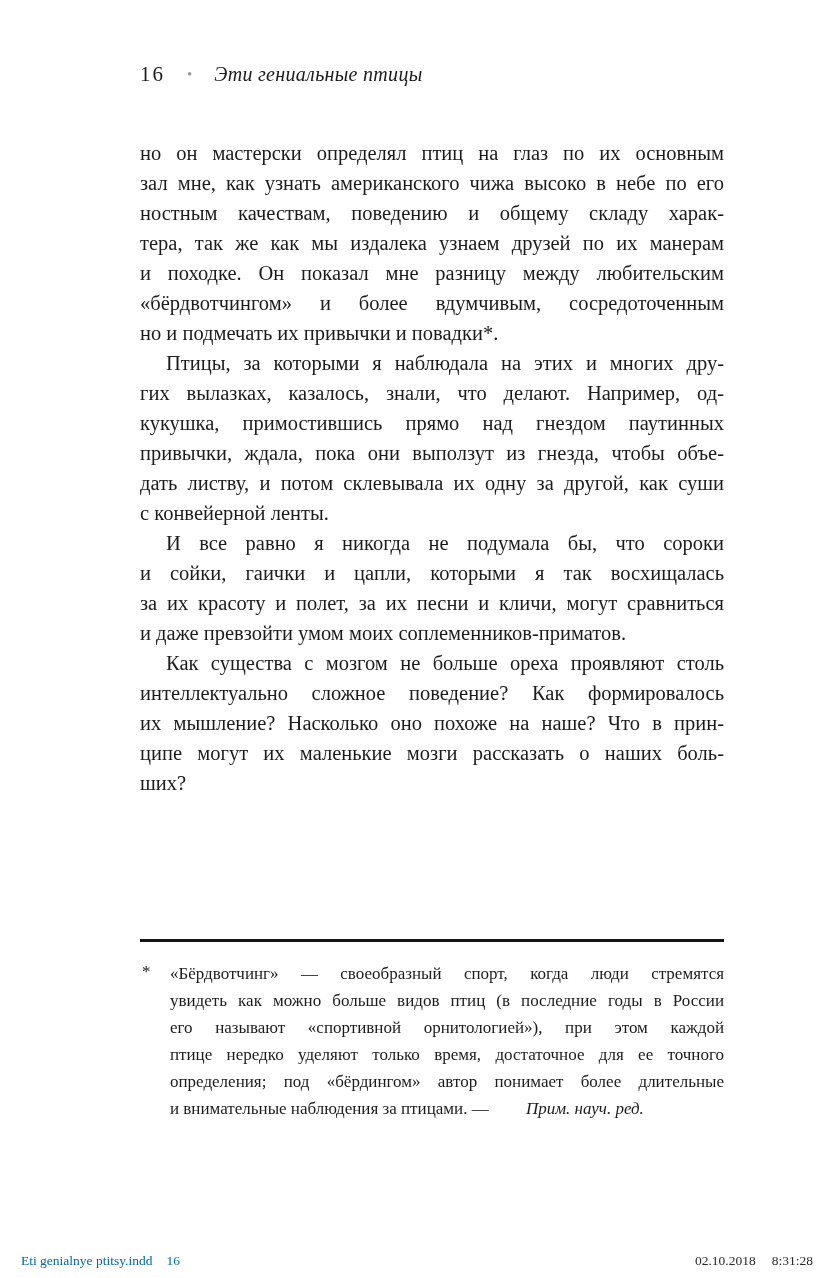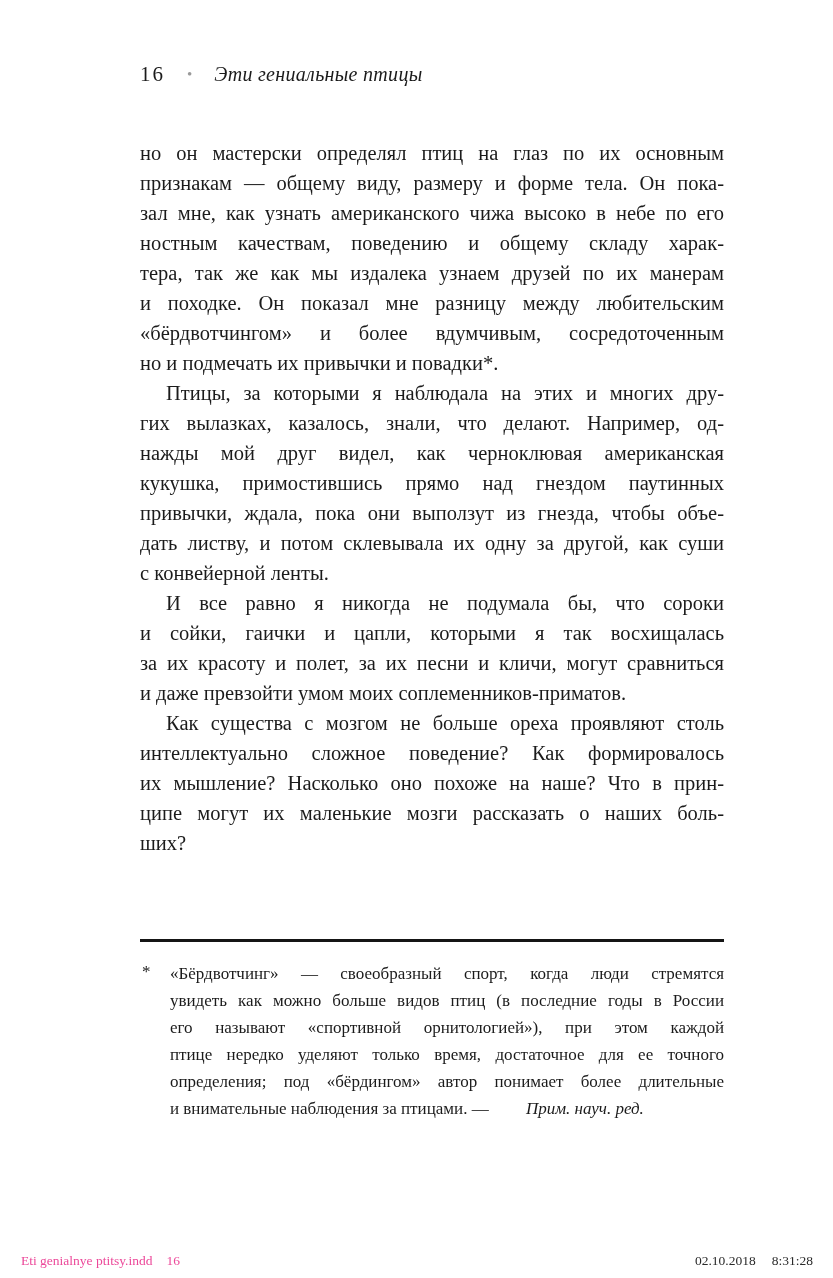--- a/index.html
+++ b/index.html
@@ -86,21 +86,21 @@
     font-size: 17px;
   }
   .fn-italic { font-style: italic; margin-left: 33px; }
 
   
   .footer-left {
     position: absolute;
     left: 21px;
     top: 1253px;
     font-size: 13.5px;
-    color: #ec4899;
+    color: #0369a1;
     display: flex;
   }
   .footer-left .slug-page { margin-left: 14px; }
   .footer-right {
     position: absolute;
     right: 20px;
     top: 1253px;
     font-size: 13.5px;
     color: #2a2a2a;
     display: flex;
@@ -114,32 +114,30 @@
 
   <div class="header">
     <span class="page-number">16</span>
     <span class="bullet">•</span>
     <span class="book-title">Эти гениальные птицы</span>
   </div>
 
   <div class="body-text">
       <div class="para">
         <div class="line">но он мастерски определял птиц на глаз по их основным</div>
-        <div class="line">признакам — общему виду, размеру и форме тела. Он пока-</div>
         <div class="line">зал мне, как узнать американского чижа высоко в небе по его</div>
         <div class="line">ностным качествам, поведению и общему складу харак-</div>
         <div class="line">тера, так же как мы издалека узнаем друзей по их манерам</div>
         <div class="line">и походке. Он показал мне разницу между любительским</div>
         <div class="line">«бёрдвотчингом» и более вдумчивым, сосредоточенным</div>
         <div class="line last">но и подмечать их привычки и повадки*.</div>
       </div>
       <div class="para indent">
         <div class="line">Птицы, за которыми я наблюдала на этих и многих дру-</div>
         <div class="line">гих вылазках, казалось, знали, что делают. Например, од-</div>
-        <div class="line">нажды мой друг видел, как черноклювая американская</div>
         <div class="line">кукушка, примостившись прямо над гнездом паутинных</div>
         <div class="line">привычки, ждала, пока они выползут из гнезда, чтобы объе-</div>
         <div class="line">дать листву, и потом склевывала их одну за другой, как суши</div>
         <div class="line last">с конвейерной ленты.</div>
       </div>
       <div class="para indent">
         <div class="line">И все равно я никогда не подумала бы, что сороки</div>
         <div class="line">и сойки, гаички и цапли, которыми я так восхищалась</div>
         <div class="line">за их красоту и полет, за их песни и кличи, могут сравниться</div>
         <div class="line last">и даже превзойти умом моих соплеменников-приматов.</div>

